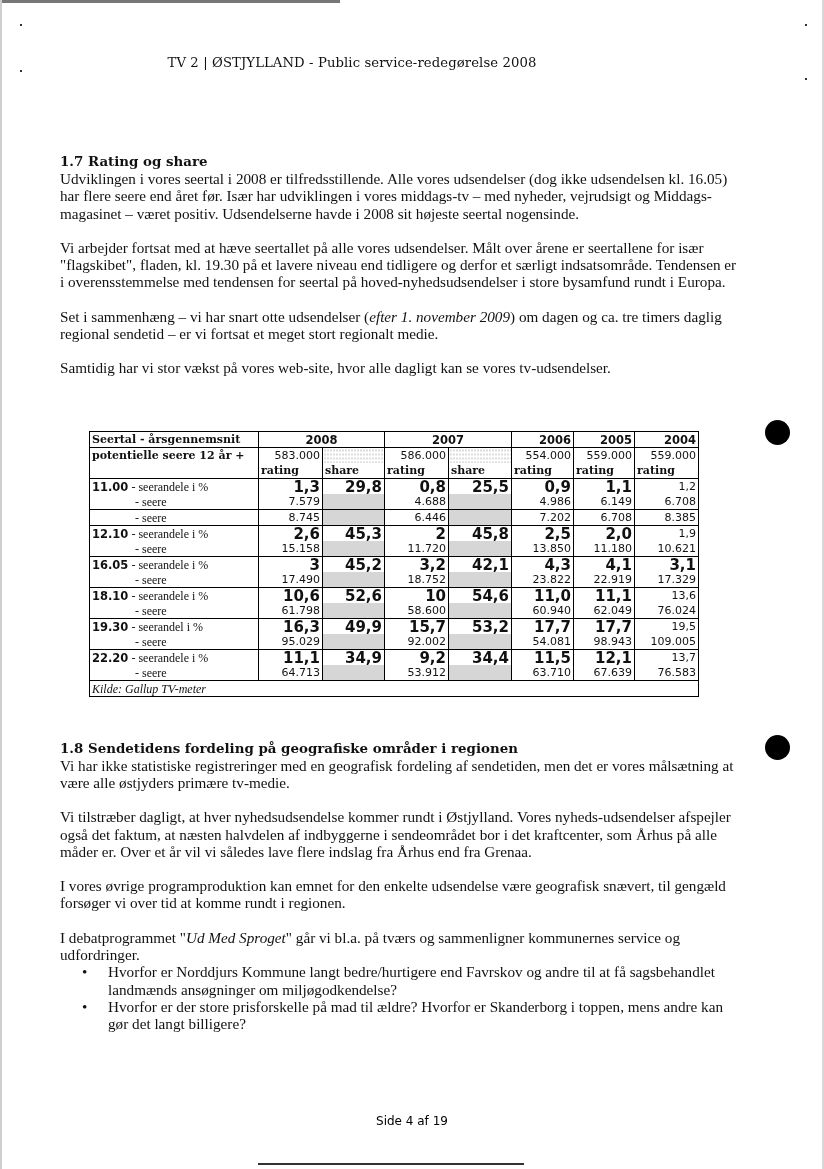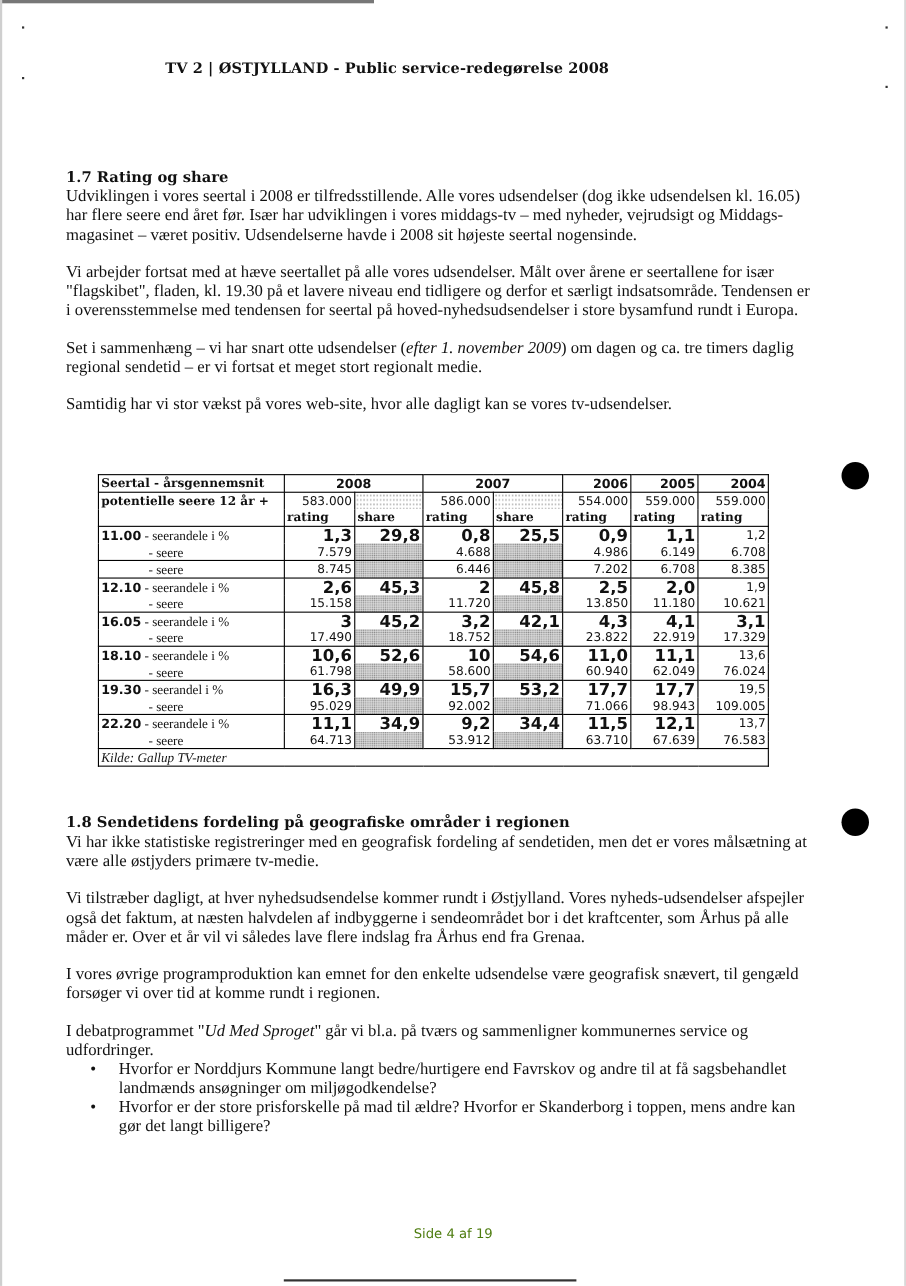--- a/index.html
+++ b/index.html
@@ -4,21 +4,21 @@
 <style>
   html, body { margin:0; padding:0; background:#ffffff; }
   body { width:824px; height:1169px; position:relative; overflow:hidden;
          font-family:"DejaVu Serif", serif; color:#111; }
   .scan-top { position:absolute; left:0; top:0; width:340px; height:3px; background:#777; }
   .scan-left { position:absolute; left:0; top:0; width:2px; height:1169px; background:#cfcfcf; }
   .scan-right { position:absolute; right:0; top:0; width:2px; height:1169px; background:#d8d8d8; }
   .scan-bottom { position:absolute; left:258px; top:1163px; width:266px; height:2px; background:#333; }
   .speck { position:absolute; width:2px; height:2px; background:#333; }
   .header { position:absolute; left:0; top:55px; width:704px; text-align:center;
-            font-weight:bold; font-size:13.2px; letter-spacing:0.1px; }
+            font-weight:normal; font-size:13.2px; letter-spacing:0.1px; }
   .content { position:absolute; left:60px; top:153px; width:680px;
              font-family:"Liberation Serif", serif; font-size:15.2px; line-height:17.3px; }
   .content h2 { font-family:"DejaVu Serif", serif; font-size:13.4px; font-weight:bold; margin:0; line-height:17px; }
   .content p { margin:0 0 17px 0; }
   .content ul { margin:0; padding-left:48px; list-style:none; }
   .content li { position:relative; margin:0; }
   .content li::before { content:"\2022"; position:absolute; left:-26px; }
   .hole { position:absolute; width:25px; height:25px; border-radius:50%; background:#000; }
   table.stats { position:absolute; left:89px; top:431px; border-collapse:collapse;
                 font-family:"DejaVu Sans", sans-serif; font-size:11px; table-layout:fixed; }
@@ -34,21 +34,21 @@
   .bold { font-weight:bold; font-size:15px; }
   .shade { background-color:#d6d6d6;
            background-image:radial-gradient(#8a8a8a 0.6px, transparent 0.7px);
            background-size:2px 2px; }
   .noise { background-color:#fff;
            background-image:radial-gradient(#bbb 0.6px, transparent 0.8px);
            background-size:3px 4px; }
   .subh { font-family:"DejaVu Serif", serif; font-weight:bold; font-size:11px; }
   .kilde { font-family:"Liberation Serif", serif; font-style:italic; font-size:12px; border:1px solid #000; }
   .footer { position:absolute; top:1114px; left:0; width:824px; text-align:center;
-            font-family:"DejaVu Sans", sans-serif; font-size:12px; color:#4d7c0f; }
+            font-family:"DejaVu Sans", sans-serif; font-size:12px; color:#000000; }
 </style>
 </head>
 <body>
 
 <div class="scan-top"></div>
 <div class="scan-left"></div>
 <div class="scan-right"></div>
 <div class="scan-bottom"></div>
 <div class="speck" style="left:20px;top:24px;"></div>
 <div class="speck" style="left:20px;top:70px;"></div>
@@ -225,21 +225,21 @@
     <td class="num bold">17,7</td>
     <td class="num bold">17,7</td>
     <td class="num">19,5</td>
   </tr>
   <tr class="bot">
     <td class="lbl" style="padding-left:45px;">- seere</td>
     <td class="num">95.029</td>
     <td class="shade"></td>
     <td class="num">92.002</td>
     <td class="shade"></td>
-    <td class="num">71.066</td>
+    <td class="num">54.081</td>
     <td class="num">98.943</td>
     <td class="num">109.005</td>
   </tr>
 
   <tr class="top">
     <td class="lbl"><b>22.20</b> <span>- seerandele i %</span></td>
     <td class="num bold">11,1</td>
     <td class="num bold">34,9</td>
     <td class="num bold">9,2</td>
     <td class="num bold">34,4</td>

